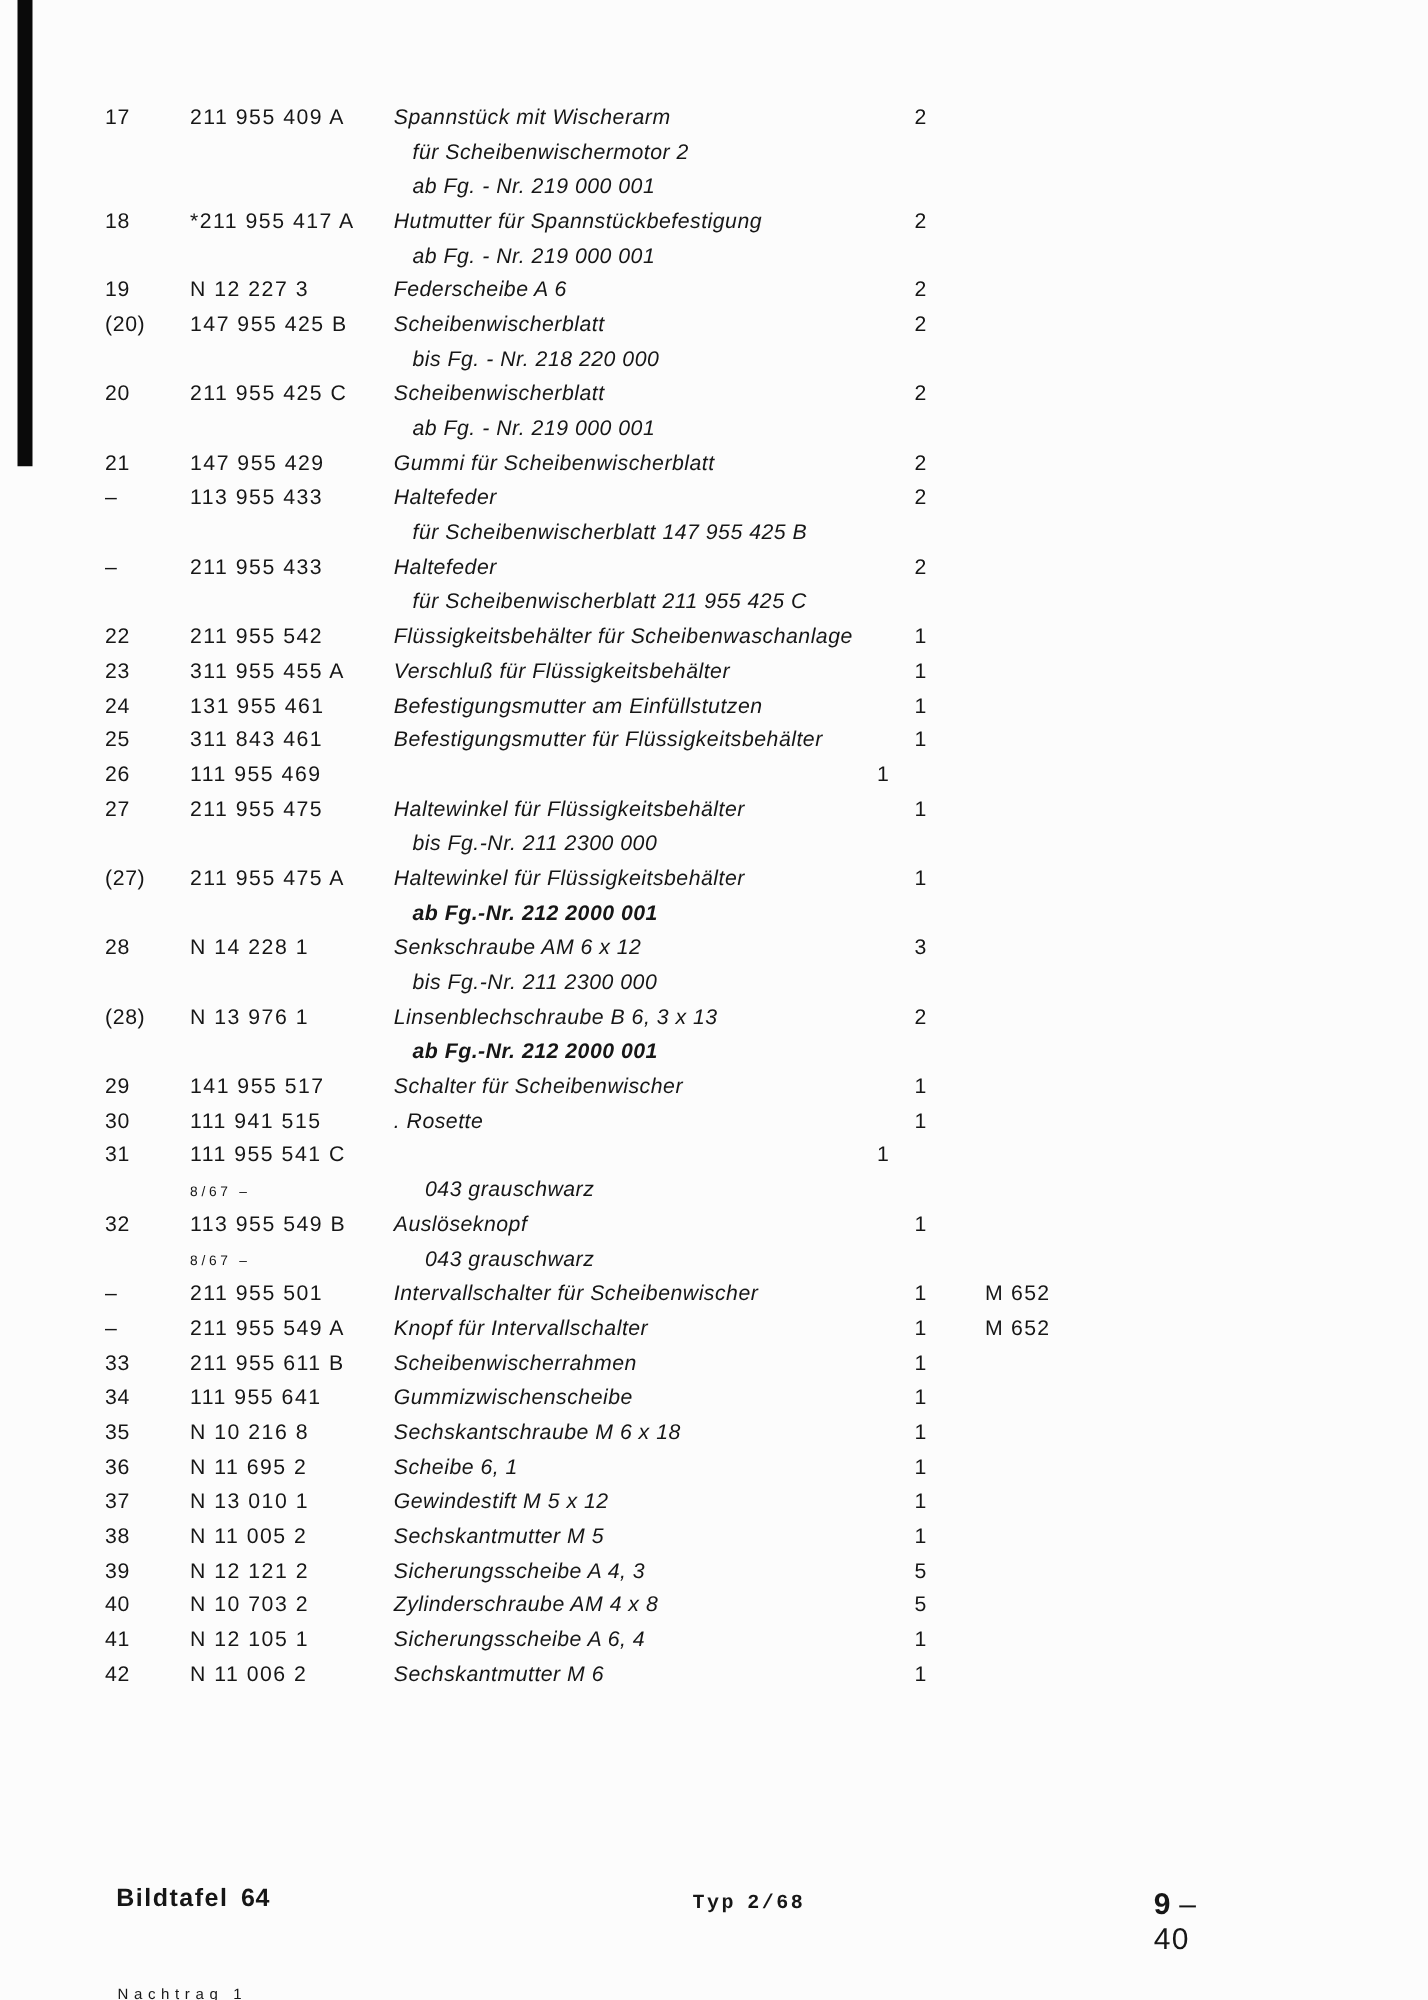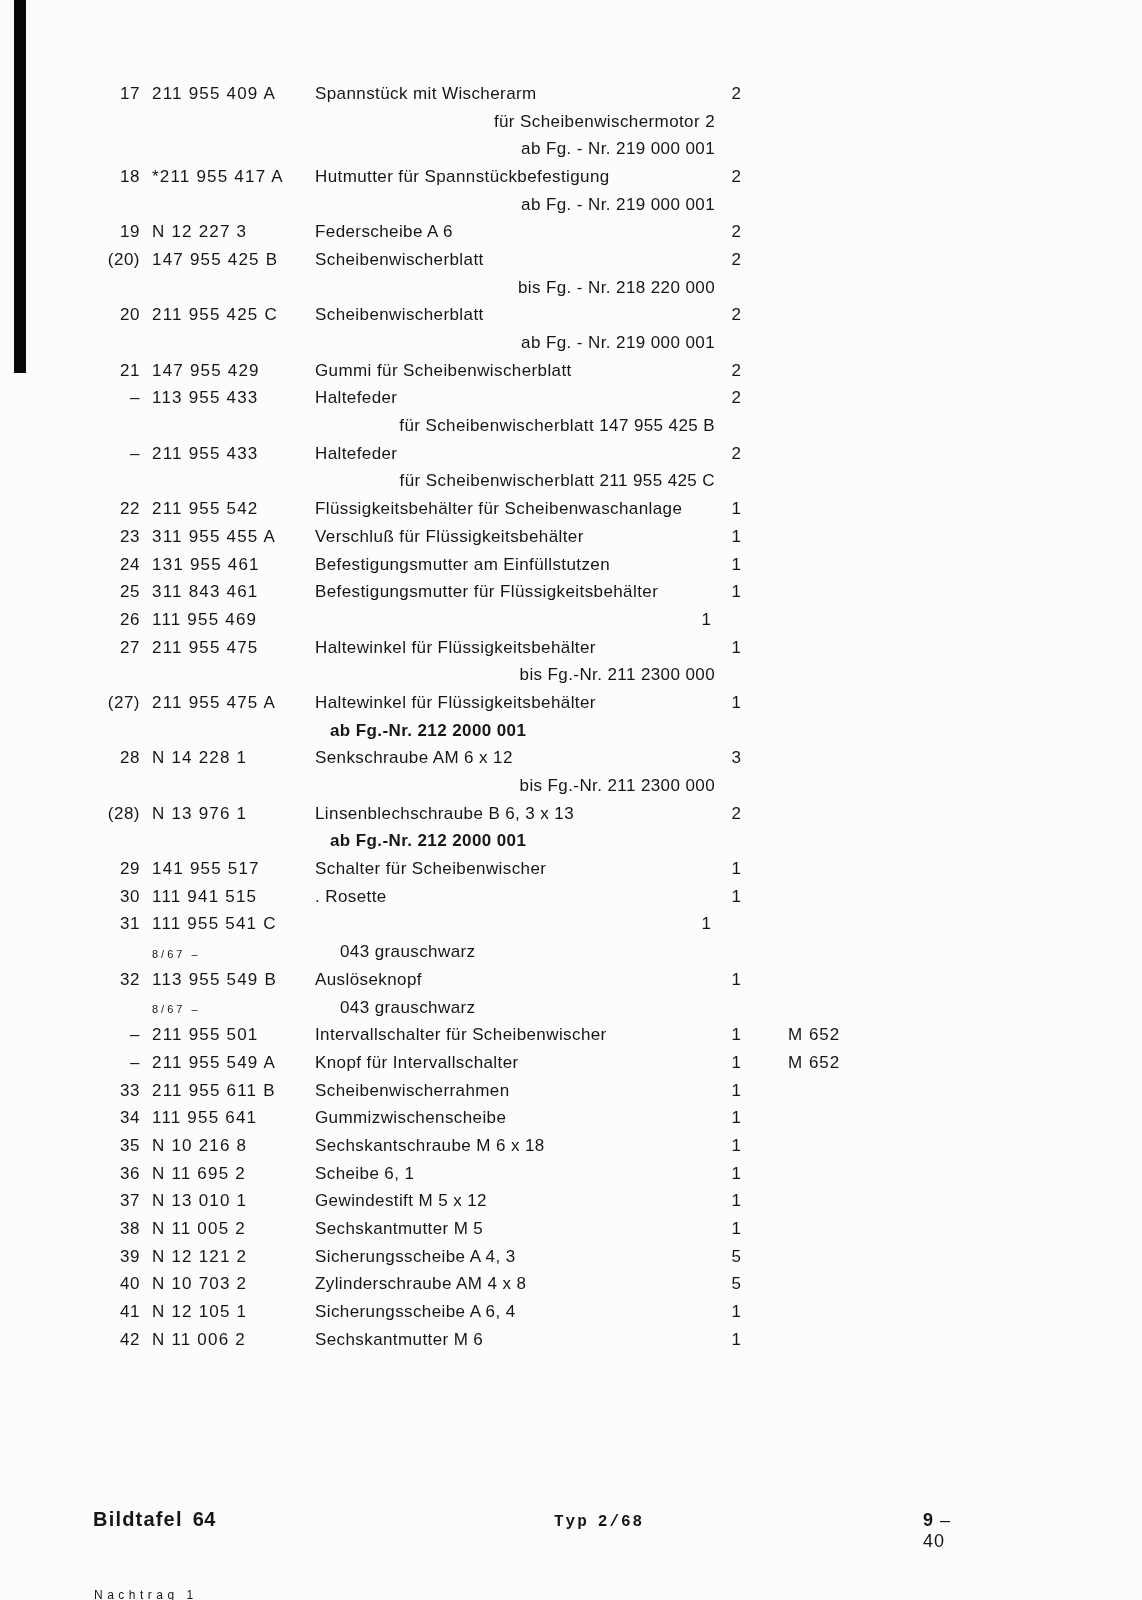--- a/index.html
+++ b/index.html
@@ -18,47 +18,47 @@
     padding-left:84px;box-sizing:border-box;
   }
   .row{
     display:grid;
     grid-template-columns:56px 175px 400px 30px auto;
     height:27.7px;
     align-items:center;
     font-size:17px;
     white-space:nowrap;
   }
-  .c-pos{text-align:right;letter-spacing:0.5px;}
+  .c-pos{text-align:left;letter-spacing:0.5px;}
   .c-part{padding-left:12px;letter-spacing:1.2px;}
-  .c-desc{letter-spacing:0.4px;}
+  .c-desc{letter-spacing:0.4px;font-style:italic;}
   .c-qty{text-align:right;padding-right:4px;}
   .c-remark{padding-left:43px;letter-spacing:1px;}
-  .row.cont .c-desc{padding-left:15px;text-align:right;}
+  .row.cont .c-desc{padding-left:15px;}
   .row.cont-bold .c-desc{padding-left:15px;font-weight:bold;}
   .row.variant .c-desc{padding-left:25px;}
   .row.variant .c-part{font-size:11px;letter-spacing:3px;padding-top:3px;}
   .footer{position:absolute;left:0;top:0;width:926px;height:1600px;pointer-events:none;}
   .f-plate{
     position:absolute;left:93px;top:1508px;
     font-size:20px;font-weight:600;letter-spacing:1.2px;
   }
   .f-plate .f-plate-num{font-weight:800;letter-spacing:0.5px;margin-left:10px;}
   .f-supplement{
     position:absolute;left:94px;top:1544px;
     font-size:12px;letter-spacing:4.5px;margin-top:44px;
   }
   .f-type{
     position:absolute;left:554px;top:1513px;
     font-size:16px;font-weight:bold;letter-spacing:2px;font-family:Liberation Mono, monospace;
   }
   .f-type .f-type-val{margin-left:9px;}
   .f-page{
     position:absolute;left:923px;top:1510px;
-    font-size:18px;letter-spacing:1px;
+    font-size:24px;letter-spacing:1px;
   }
   .f-page .f-page-sec{font-weight:800;margin-right:6px;}
 </style>
 </head>
 <body>
 
 <div class="scan-bar"></div>
 
 <main class="parts-table" id="parts-table">
     <div class="row main">

